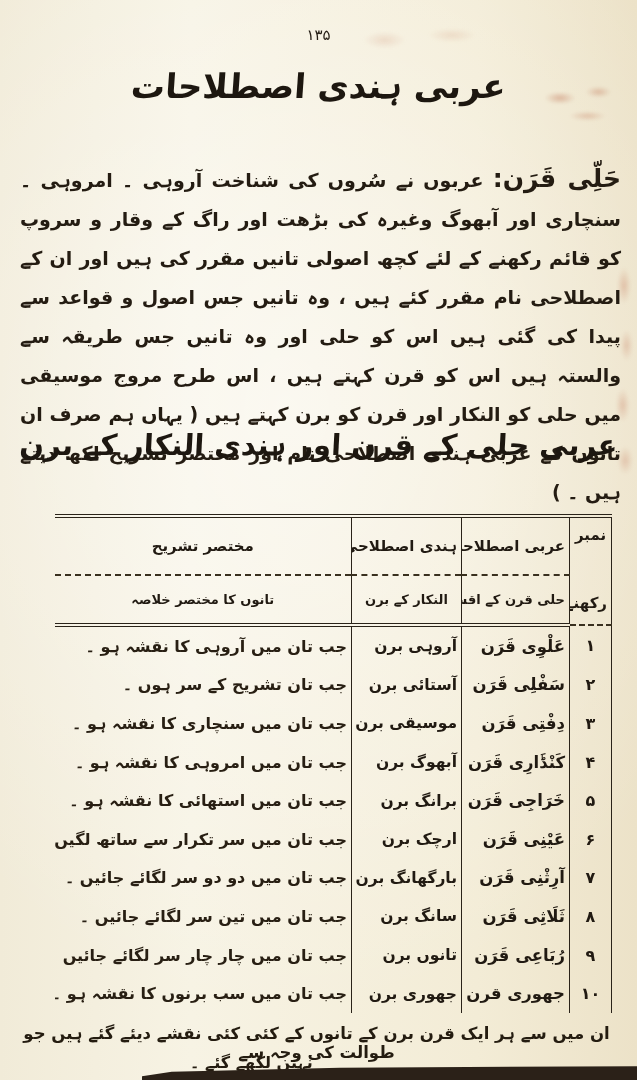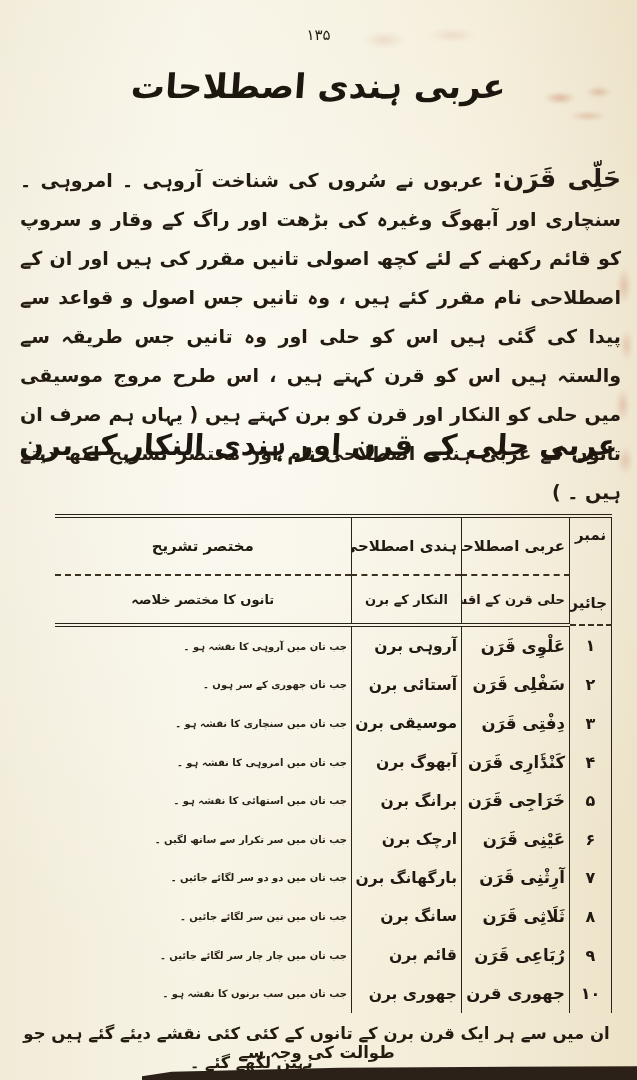--- a/index.html
+++ b/index.html
@@ -64,21 +64,21 @@
     text-align:center;vertical-align:middle;padding:0 2px;
   }
   th.serial-head .stack{
     display:flex;flex-direction:column;justify-content:space-between;
     height:86px;padding:6px 0 10px 0;
   }
   tr.body-row td{height:38.6px;}
   td.num{text-align:center;font-size:16px;font-weight:700;}
   td.arabic{font-size:16.5px;font-weight:700;text-align:right;letter-spacing:.5px;}
   td.hindi{font-size:15.5px;font-weight:600;padding-right:7px;}
-  td.desc{font-size:10px;font-weight:600;text-align:right;padding-right:8px;color:#281f13;}
+  td.desc{font-size:16px;font-weight:600;text-align:right;padding-right:8px;color:#281f13;}
   .footer1{
     position:absolute;top:1024px;right:18px;left:14px;
     text-align:center;font-size:16.5px;font-weight:600;color:#241c10;
   }
   .footer2{
     position:absolute;top:1053px;left:190px;
     font-size:16px;font-weight:600;color:#241c10;
   }
   .edge-band{
     position:absolute;bottom:0;left:142px;right:0;height:15px;
@@ -132,21 +132,21 @@
       <col class="c-serial">
         <col class="c-arabic">
         <col class="c-hindi">
         <col class="c-desc">
     </colgroup>
     <tbody>
         <tr class="head1">
       <th class="serial-head" rowspan="2">
         <div class="stack">
           <span>نمبر</span>
-          <span>جائیں</span>
+          <span>رکھنے</span>
         </div>
       </th>
       <th>عربی اصطلاحی نام</th>
       <th>ہندی اصطلاحی نام</th>
       <th>مختصر تشریح</th>
     </tr>
     <tr class="head2">
       <th>حلی قرن کے اقسام</th>
       <th>النکار کے برن</th>
       <th>تانوں کا مختصر خلاصہ</th>
@@ -154,21 +154,21 @@
     <tr class="body-row">
       <td class="num">۱</td>
       <td class="arabic">عَلْوِی قَرَن</td>
       <td class="hindi">آروہی برن</td>
       <td class="desc">جب تان میں آروہی کا نقشہ ہو ۔</td>
     </tr>
     <tr class="body-row">
       <td class="num">۲</td>
       <td class="arabic">سَفْلِی قَرَن</td>
       <td class="hindi">آستائی برن</td>
-      <td class="desc">جب تان جھوری کے سر ہوں ۔</td>
+      <td class="desc">جب تان تشریح کے سر ہوں ۔</td>
     </tr>
     <tr class="body-row">
       <td class="num">۳</td>
       <td class="arabic">دِفْتِی قَرَن</td>
       <td class="hindi">موسیقی برن</td>
       <td class="desc">جب تان میں سنچاری کا نقشہ ہو ۔</td>
     </tr>
     <tr class="body-row">
       <td class="num">۴</td>
       <td class="arabic">کَنْڈَارِی قَرَن</td>
@@ -195,21 +195,21 @@
     </tr>
     <tr class="body-row">
       <td class="num">۸</td>
       <td class="arabic">ثَلَاثِی قَرَن</td>
       <td class="hindi">سانگ برن</td>
       <td class="desc">جب تان میں تین سر لگائے جائیں ۔</td>
     </tr>
     <tr class="body-row">
       <td class="num">۹</td>
       <td class="arabic">رُبَاعِی قَرَن</td>
-      <td class="hindi">قائم برن</td>
+      <td class="hindi">تانوں برن</td>
       <td class="desc">جب تان میں چار چار سر لگائے جائیں ۔</td>
     </tr>
     <tr class="body-row">
       <td class="num">۱۰</td>
       <td class="arabic">جھوری قرن</td>
       <td class="hindi">جھوری برن</td>
       <td class="desc">جب تان میں سب برنوں کا نقشہ ہو ۔</td>
     </tr>
   </tbody>
     </table>

